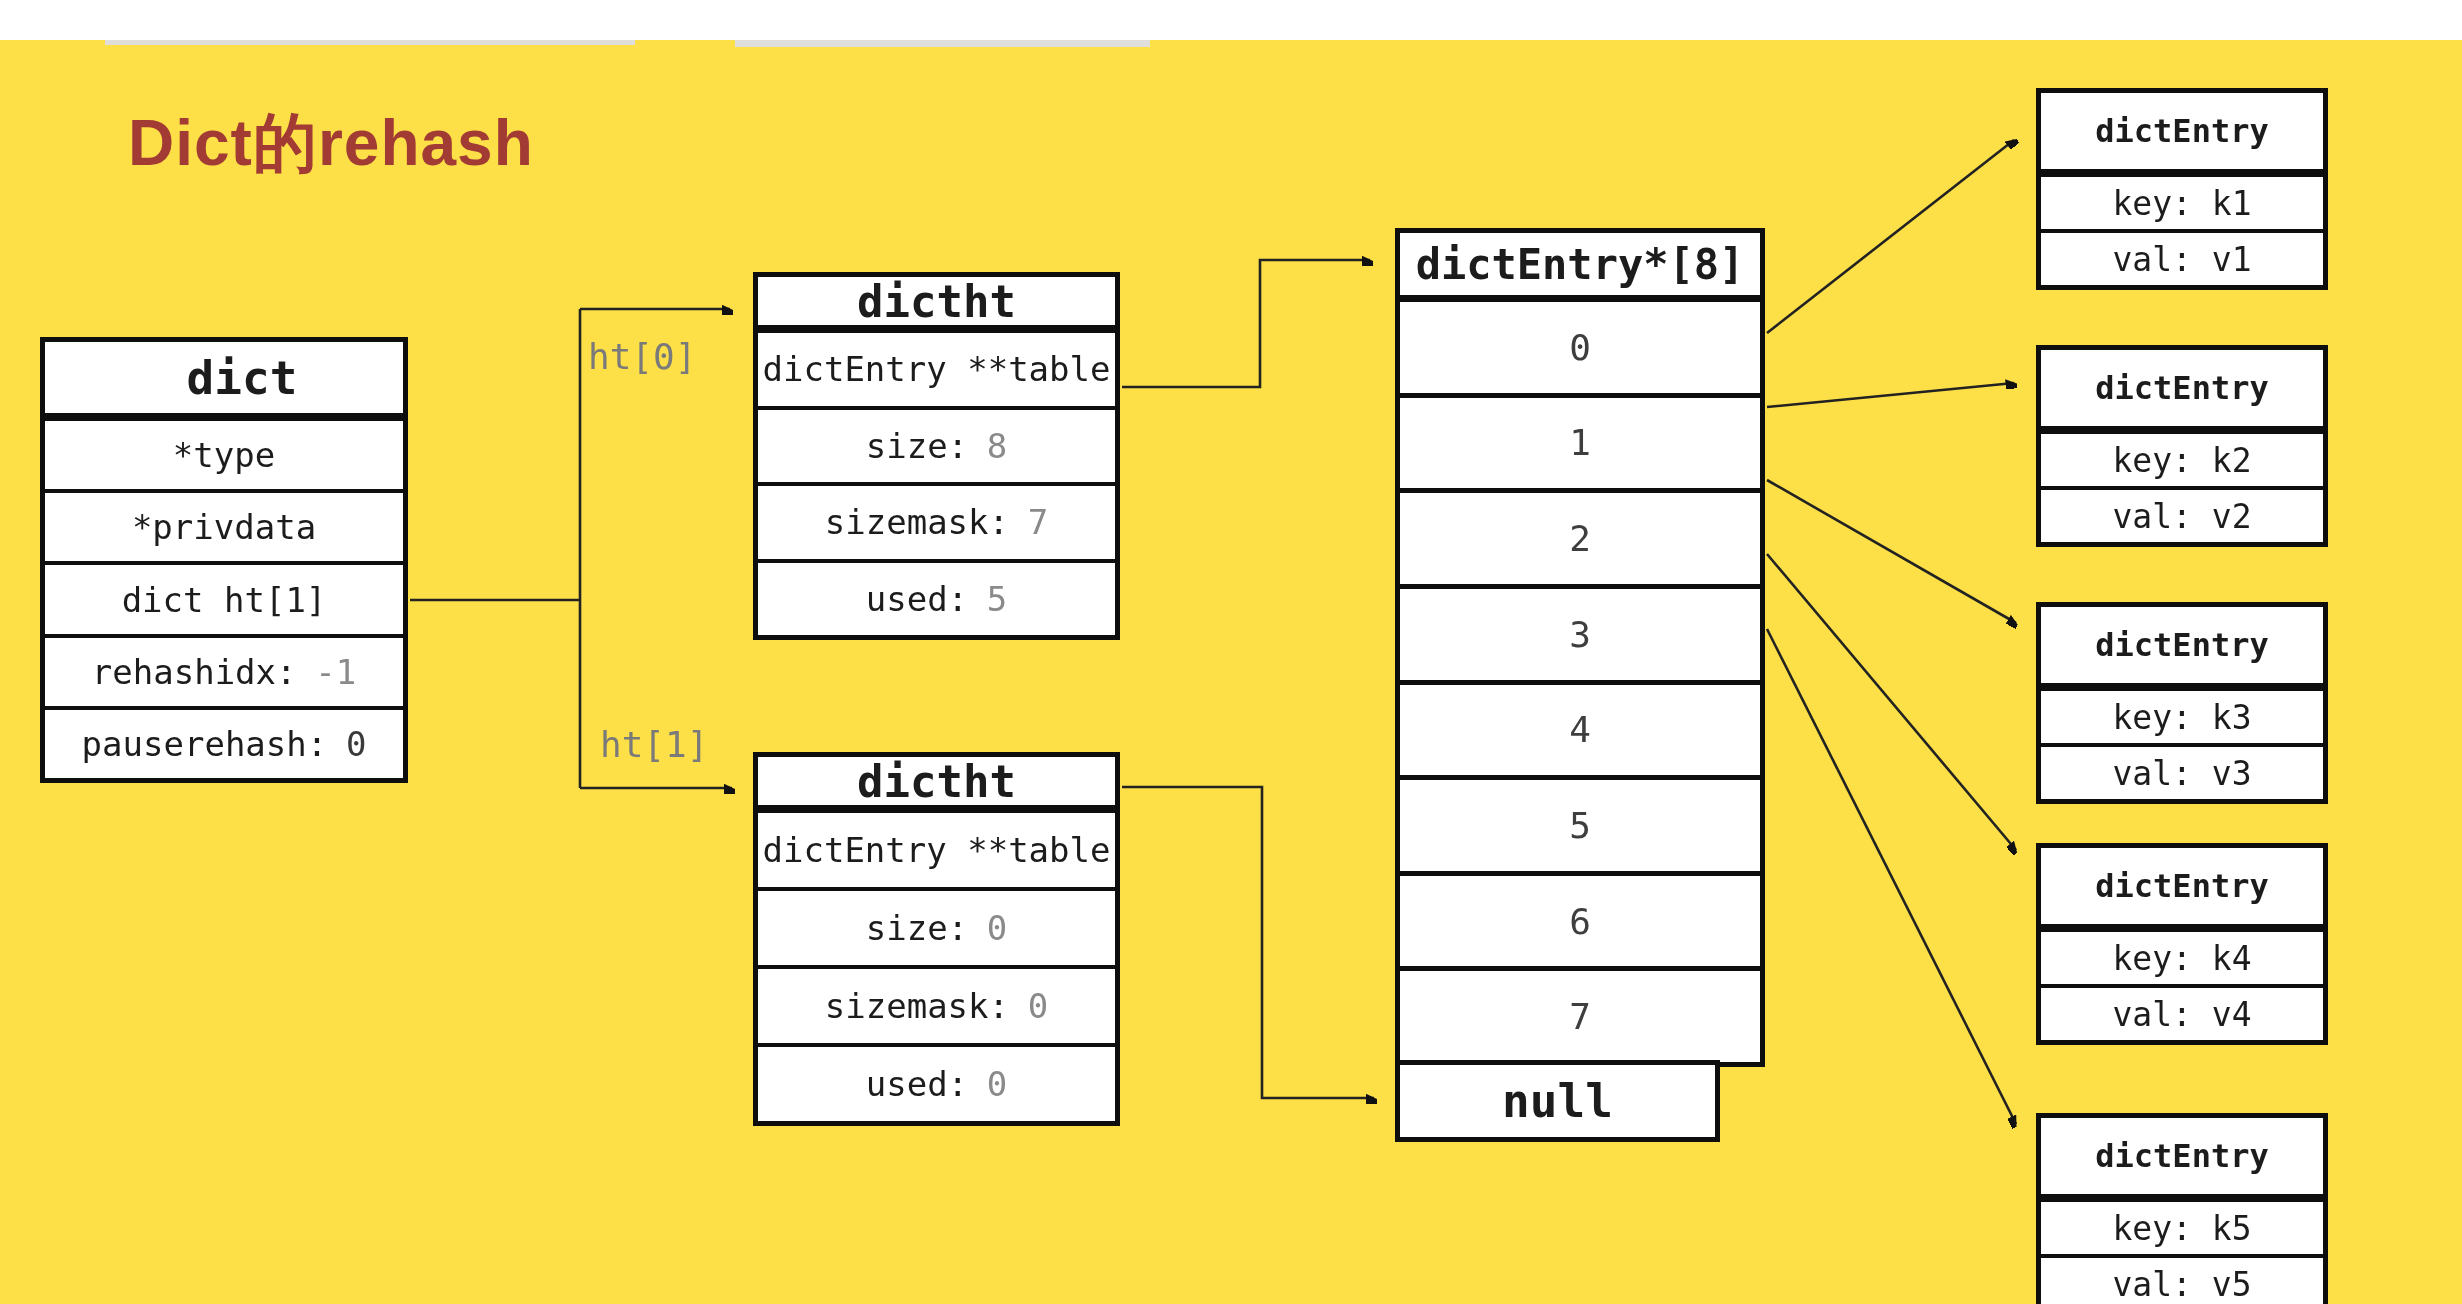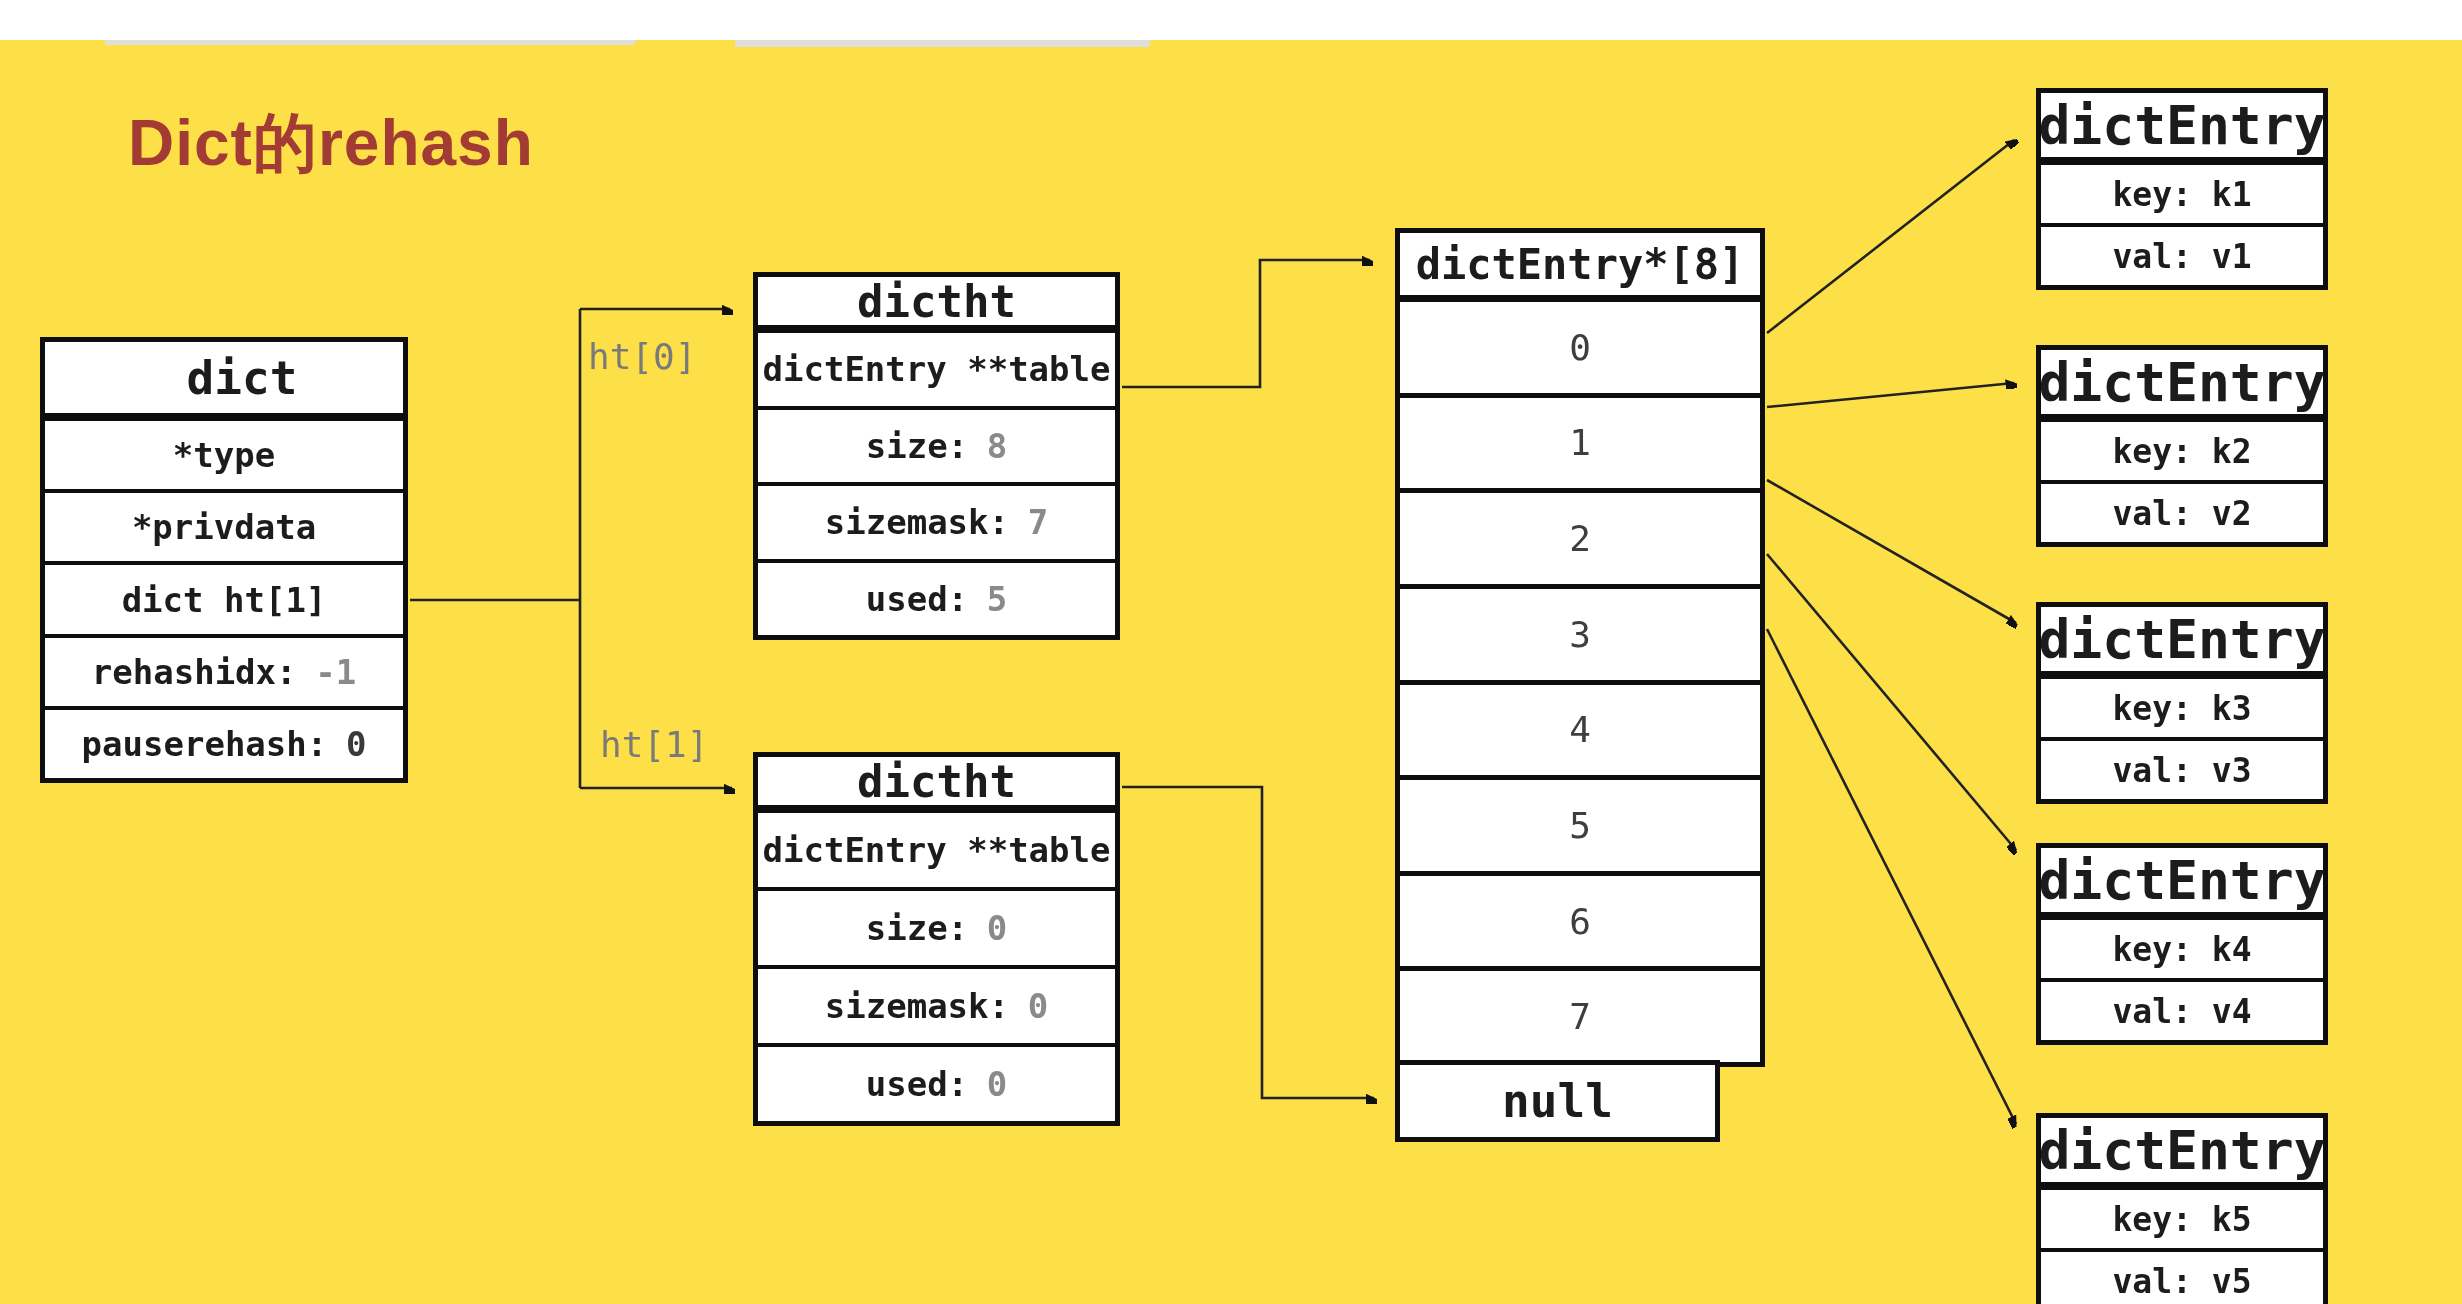--- a/index.html
+++ b/index.html
@@ -5,30 +5,30 @@
   html,body{margin:0;padding:0;background:#ffffff;}
   .canvas{position:relative;width:2462px;height:1304px;background:#fde047;overflow:hidden;
           font-family:"DejaVu Sans Mono","Liberation Mono",monospace;margin-top:40px;}
   .smudge{position:absolute;top:0;background:#e0dedb;}
   .title{position:absolute;left:128px;top:60px;font-family:"Liberation Sans","DejaVu Sans",sans-serif;
          font-weight:700;font-size:64px;color:#A33B35;letter-spacing:1px;}
   .sbox{position:absolute;background:#ffffff;border:5px solid #0e0e0e;box-sizing:border-box;
         display:flex;flex-direction:column;color:#1c1c1c;}
   .cell{display:flex;align-items:center;justify-content:center;gap:0.55em;white-space:nowrap;}
   .hdr{font-weight:700;}
-  .row{flex:1;border-top:4px solid #0e0e0e;font-size:34px;font-weight:bold;}
+  .row{flex:1;border-top:4px solid #0e0e0e;font-size:34px;}
   .row.first{border-top:8px solid #0e0e0e;}
   .slot{flex:1;border-top:5px solid #0e0e0e;font-size:36px;color:#3e3e3e;}
   .val{color:#8a8a8a;}
   .val-dark{color:#3a3a3a;}
   .htlabel{position:absolute;font-size:36px;color:#7a7a7a;}
   #dict-box .hdr{height:71px;font-size:46px;padding-left:36px;}
   .dictht .hdr{height:48px;font-size:44px;}
   #bucket-array .hdr{height:62px;font-size:42px;}
-  .entry .hdr{height:64px;font-size:53px;}
+  .entry .hdr{height:76px;font-size:32px;}
   .entry .row{font-size:33px;}
   #null-box{justify-content:center;}
   #null-box .hdr{font-size:46px;height:100%;}
   svg.wires{position:absolute;left:0;top:0;pointer-events:none;}
   .redbar{position:absolute;left:2135px;top:1292px;width:340px;height:20px;
           background:#A62B25;border-radius:14px 14px 0 0;}
 </style>
 </head>
 <body>
 

